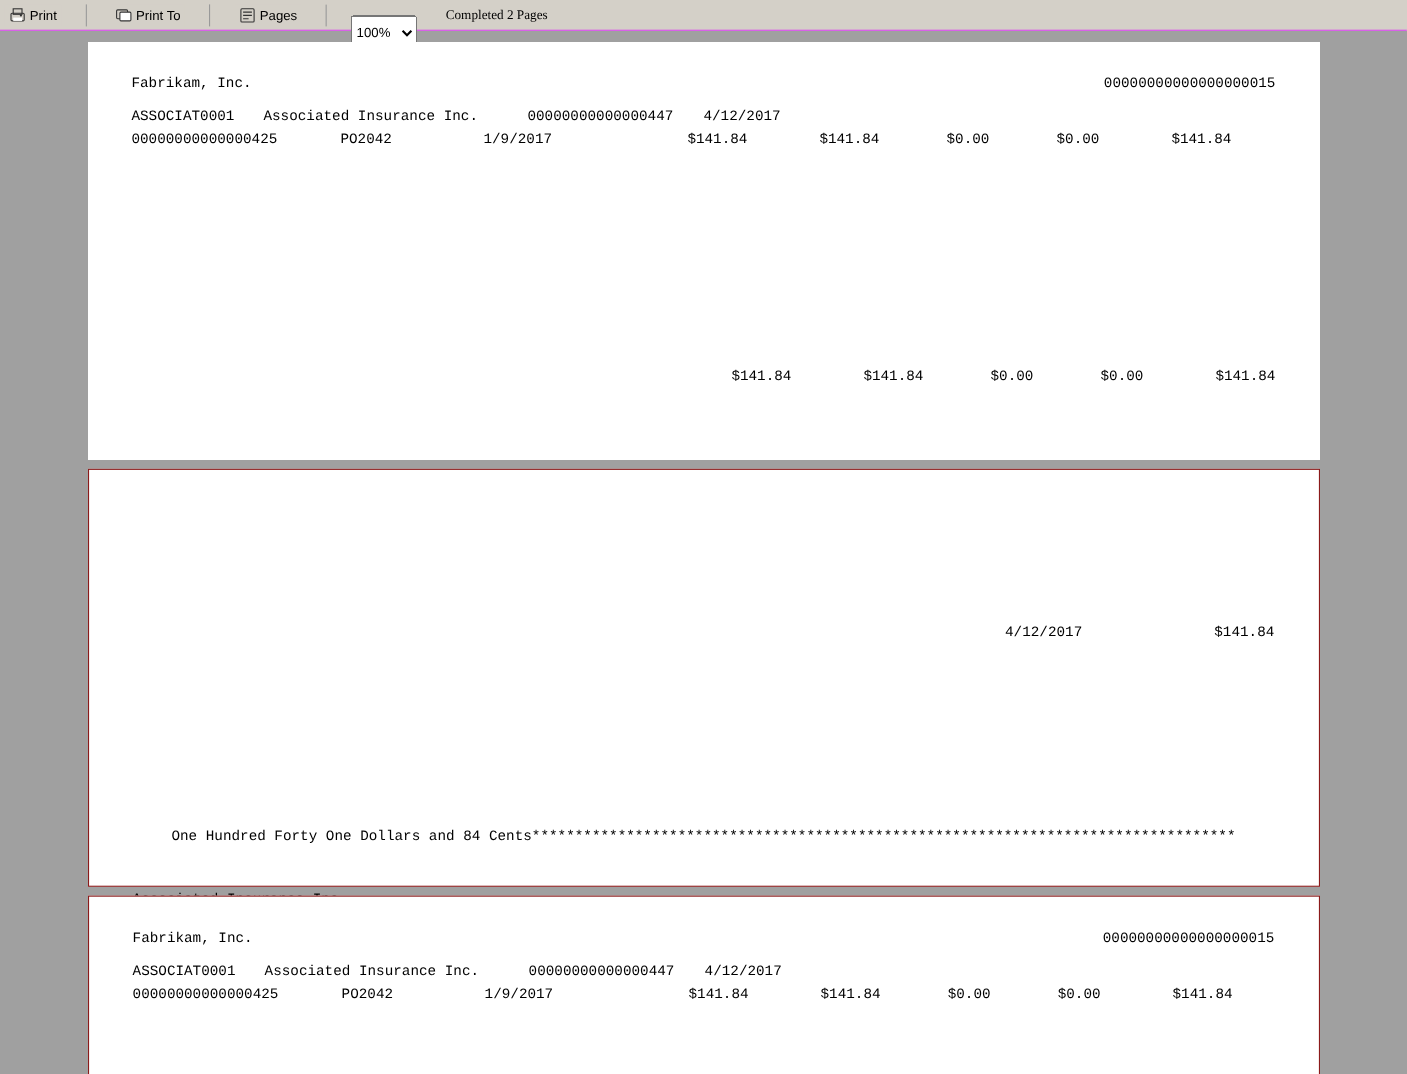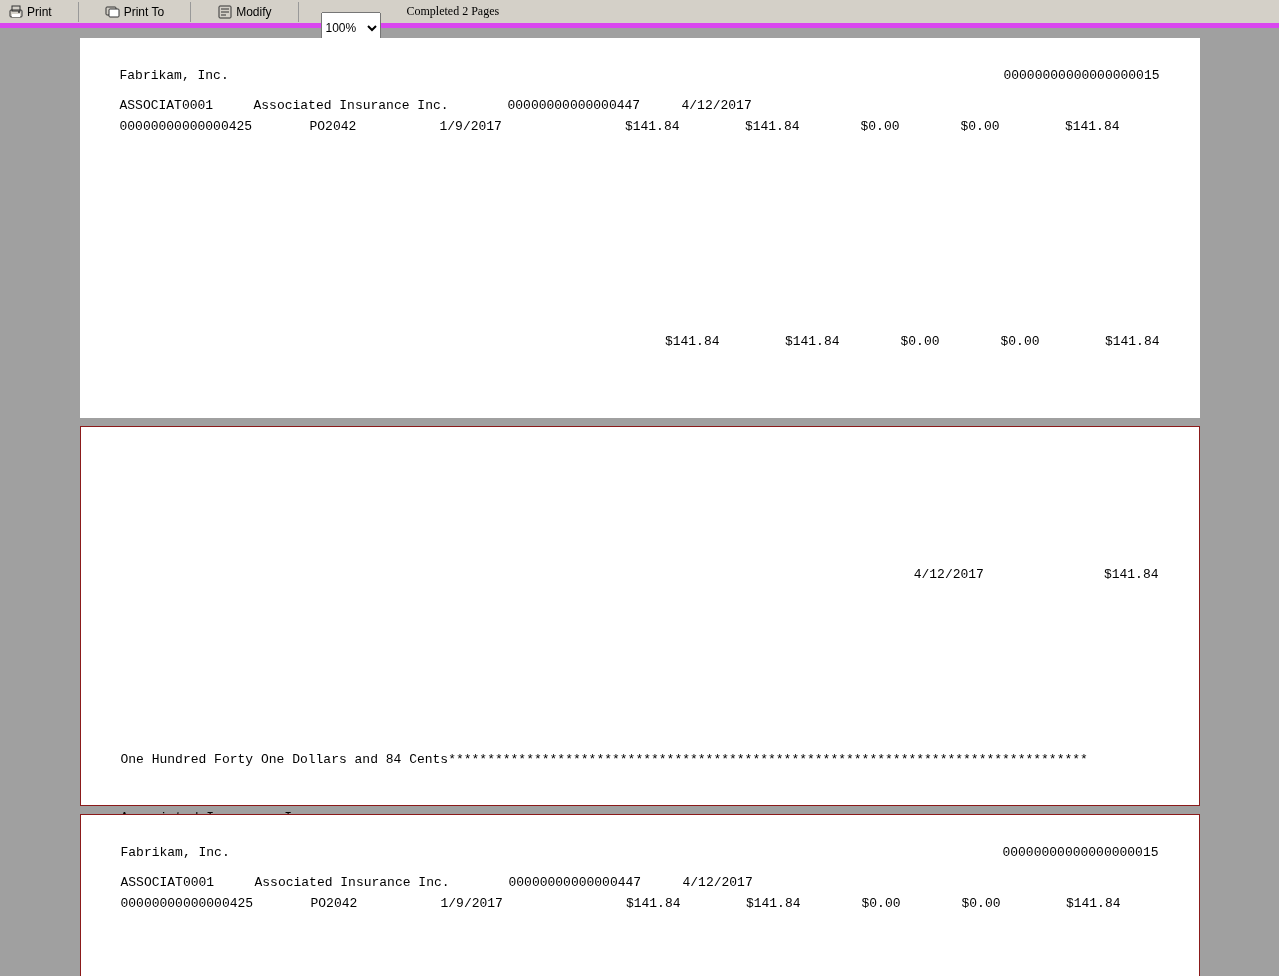--- a/index.html
+++ b/index.html
@@ -6,21 +6,21 @@
     body {
       font-family: 'Courier New', Courier, monospace;
       font-size: 13px;
       background: #d4d0c8;
       width: 1279px;
       height: 976px;
       overflow: hidden;
     }
     .toolbar {
       background: #d4d0c8;
-      border-bottom: 5px solid #d946ef;
+      border-bottom: 1px solid #d946ef;
       height: 28px;
       display: flex;
       align-items: center;
       padding: 2px 4px;
       gap: 22px;
     }
     .toolbar-btn {
       display: flex;
       align-items: center;
       gap: 3px;
@@ -70,21 +70,21 @@
       min-height: 380px;
     }
     .page-border {
       border: 1.5px solid #8b1a1a;
     }
     .page-content {
       position: relative;
     }
     .vendor-row {
       display: flex;
-      gap: 14px;
+      gap: 0;
       margin-bottom: 6px;
       font-size: 13px;
     }
     .vendor-id { width: 120px; }
     .vendor-name { width: 240px; }
     .vendor-doc { width: 160px; }
     .vendor-date { width: 100px; }
     .data-row {
       display: flex;
       font-size: 13px;
@@ -99,20 +99,21 @@
     .amount4 { width: 100px; text-align: right; }
     .amount5 { width: 120px; text-align: right; }
 
     
     .page2 {
       min-height: 380px;
     }
     .amount-written {
       font-size: 13px;
       margin-top: 170px;
+      text-align: center;
     }
     .payee-info {
       font-size: 13px;
       margin-top: 40px;
       line-height: 1.7;
     }
     .header-section {
       position: relative;
       height: 30px;
     }
@@ -140,21 +141,21 @@
     <span>Print To</span>
   </button>
   <div class="toolbar-separator"></div>
   <button class="toolbar-btn">
     <svg class="toolbar-icon" viewBox="0 0 16 16">
       <rect x="2" y="2" width="12" height="12" rx="1" fill="none" stroke="#333" stroke-width="1"></rect>
       <line x1="4" y1="5" x2="12" y2="5" stroke="#333" stroke-width="1"></line>
       <line x1="4" y1="8" x2="12" y2="8" stroke="#333" stroke-width="1"></line>
       <line x1="4" y1="11" x2="9" y2="11" stroke="#333" stroke-width="1"></line>
     </svg>
-    <span>Modify</span>
+    <span>Pages</span>
   </button>
   <div class="toolbar-separator"></div>
   <select class="zoom-select">
     <option>100%</option>
     <option>50%</option>
     <option>75%</option>
     <option>125%</option>
     <option>150%</option>
   </select>
   <span class="status-text">Completed 2 Pages</span>

